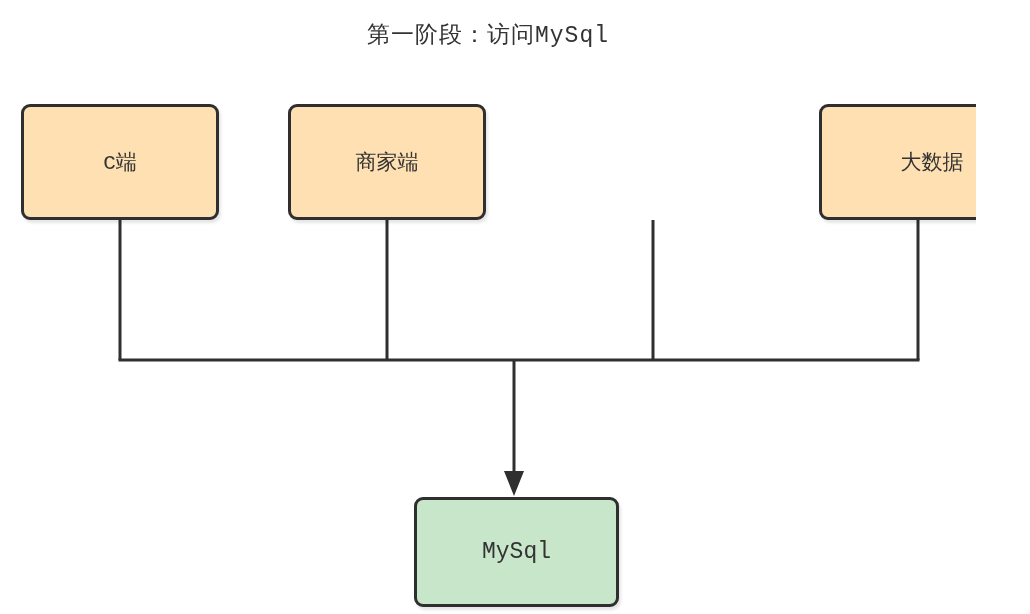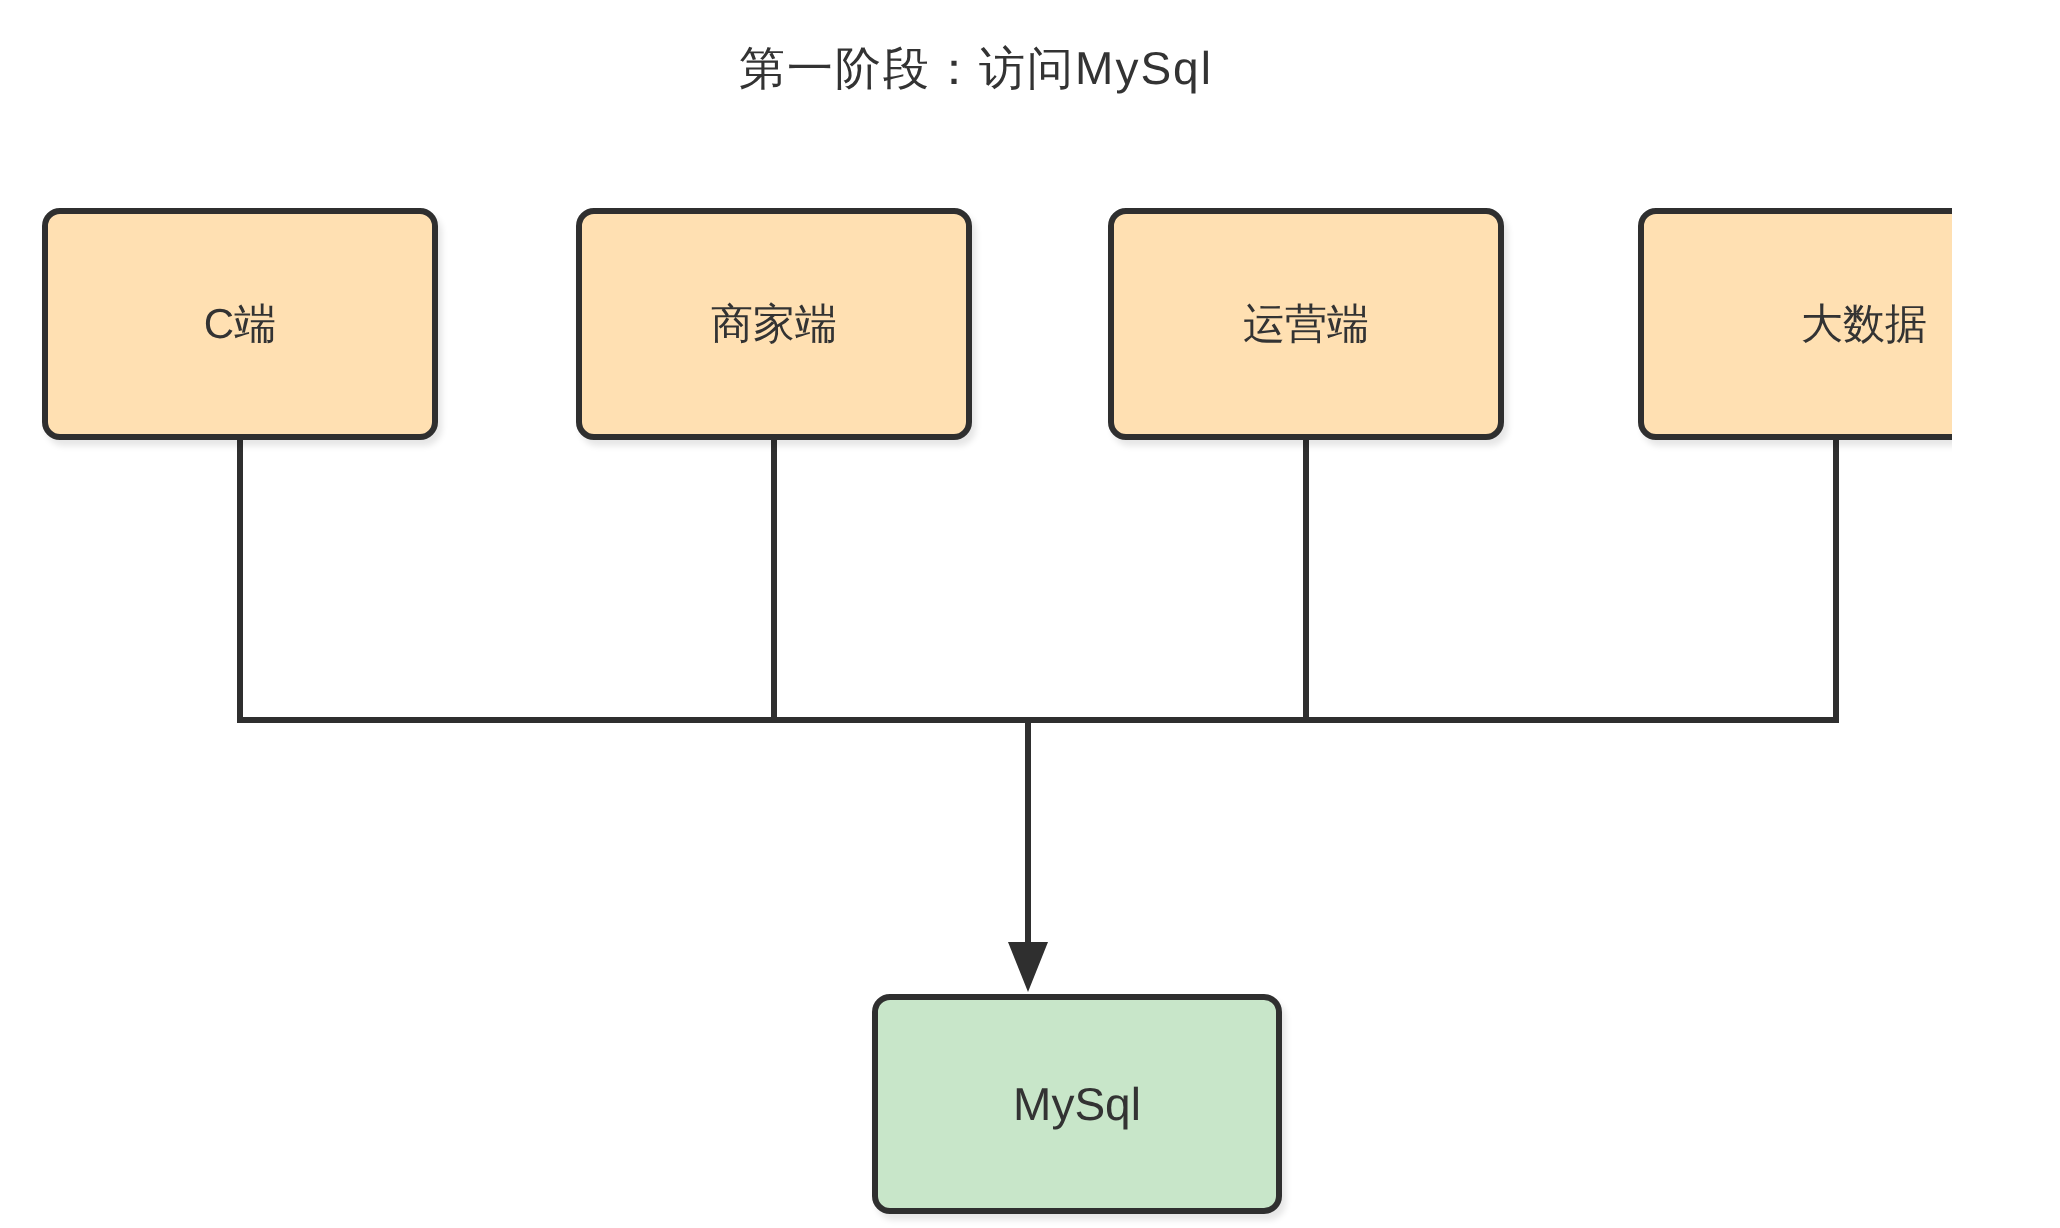--- a/index.html
+++ b/index.html
@@ -5,21 +5,21 @@
   html, body {
     margin: 0;
     padding: 0;
     background: #ffffff;
   }
   .canvas {
     position: relative;
     width: 976px;
     height: 614px;
     background: var(--background, #ffffff);
-    font-family: Liberation Sans, sans-serif;
+    font-family: Liberation Mono, monospace;
     overflow: hidden;
   }
   .diagram-title {
     position: absolute;
     top: 19px;
     left: 0;
     width: 100%;
     text-align: center;
     font-size: 23px;
     letter-spacing: 1px;
@@ -58,21 +58,21 @@
     top: 104px;
     width: 198px;
     height: 116px;
     background: var(--client-fill, #ffe0b2);
   }
   .pos-0 { left: 21px; }
   .pos-1 { left: 288px; }
   .pos-2 { left: 554px; }
   .pos-3 { left: 819px; padding-left: 28px; }
   .node.db {
-    left: 436px;
+    left: 414px;
     top: 497px;
     width: 205px;
     height: 110px;
     font-size: 23px;
     background: var(--db-fill, #c8e6c9);
   }
 </style>
 </head>
 <body>
 
@@ -94,23 +94,20 @@
   </svg>
 
   <div class="node client pos-1">
     <span>商家端</span>
   </div>
 
   <div class="node client pos-0">
     <span>C端</span>
   </div>
 
-  <div class="node client pos-2">
-    <span>运营端</span>
-  </div>
 
   <div class="node client pos-3">
     <span>大数据</span>
   </div>
 
   <div class="node db">
     <span>MySql</span>
   </div>
 
 </div>

